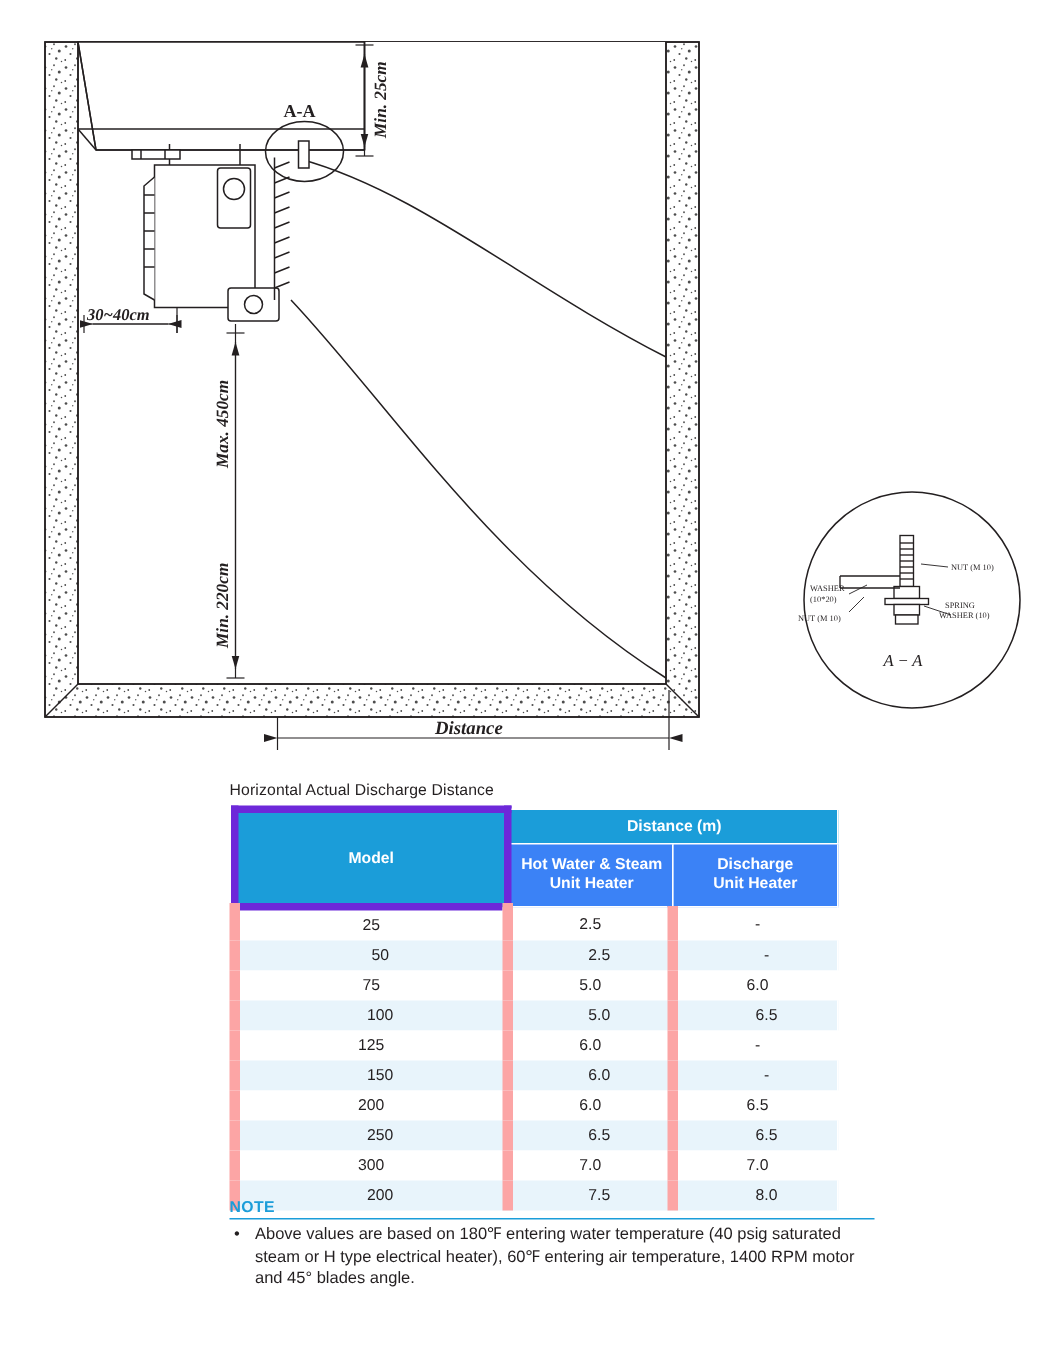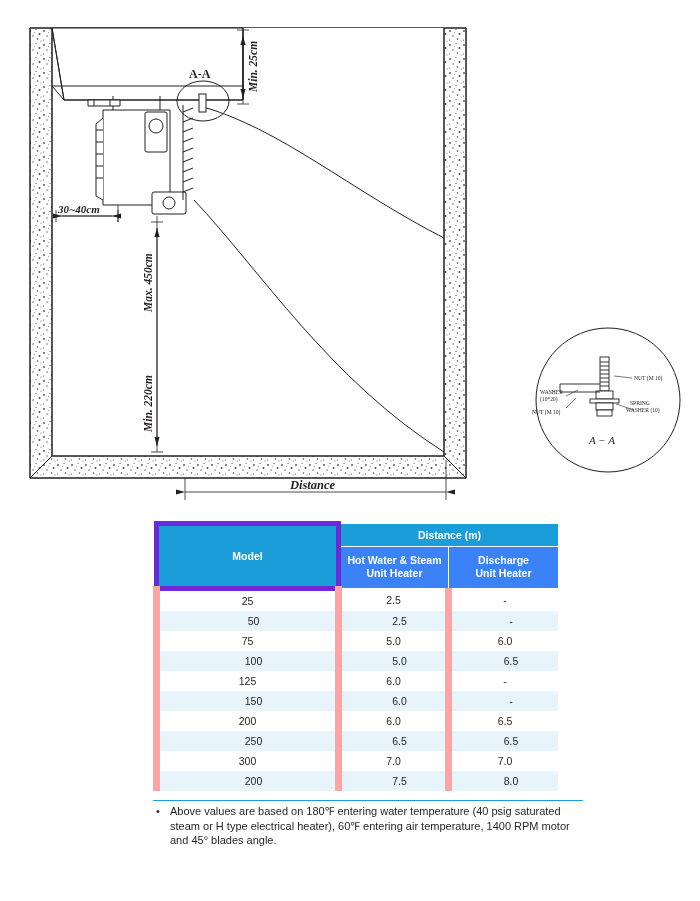--- a/index.html
+++ b/index.html
@@ -253,20 +253,21 @@
     <text x="540" y="401" font-family="Liberation Serif, serif" font-size="5.6" fill="#231f20">(10*20)</text>
     <text x="532" y="414" font-family="Liberation Serif, serif" font-size="5.6" fill="#231f20">NUT (M 10)</text>
     <text x="634" y="380" font-family="Liberation Serif, serif" font-size="5.6" fill="#231f20">NUT (M 10)</text>
     <text x="630" y="405" font-family="Liberation Serif, serif" font-size="5.6" fill="#231f20">SPRING</text>
     <text x="626" y="412" font-family="Liberation Serif, serif" font-size="5.6" fill="#231f20">WASHER (10)</text>
     <text x="589" y="444" font-family="Liberation Serif, serif" font-size="11" font-style="italic" fill="#231f20">A − A</text>
   </svg>
 </div>
 
 <div id="table-wrap">
+  <div class="table-caption">Horizontal Actual Discharge Distance</div>
   <table class="dist-table">
     <colgroup>
       <col style="width:182px">
       <col style="width:110px">
       <col style="width:110px">
     </colgroup>
     <thead>
       <tr>
         <th class="hdr-model" rowspan="2">Model</th>
         <th class="hdr-main" colspan="2">Distance (m)</th>
@@ -331,18 +332,19 @@
       <tr class="row-even">
         <td>200</td>
         <td>7.5</td>
         <td>8.0</td>
       </tr>
     </tbody>
   </table>
 </div>
 
 <div id="note">
+  <div class="note-title">NOTE</div>
   <div class="note-rule"></div>
   <div class="note-body">
     <div class="note-bullet">•</div>
     <div class="note-text">Above values are based on 180℉ entering water temperature (40 psig saturated steam or H type electrical heater), 60℉ entering air temperature, 1400 RPM motor and 45° blades angle.</div>
   </div>
 </div>
 
 </body></html>

